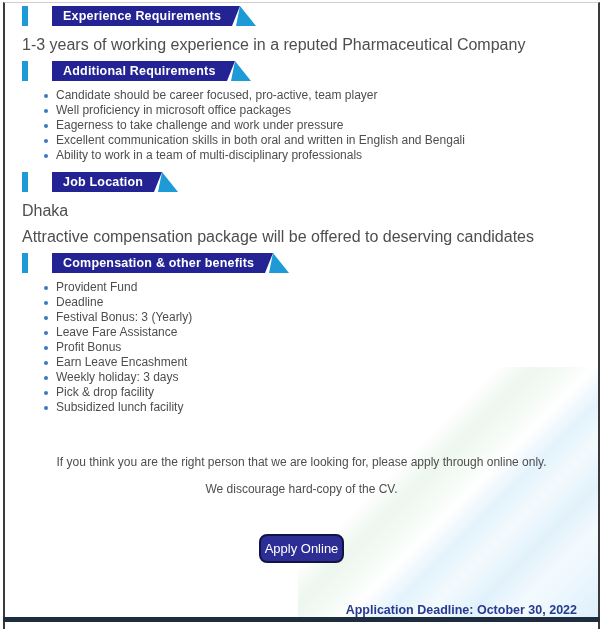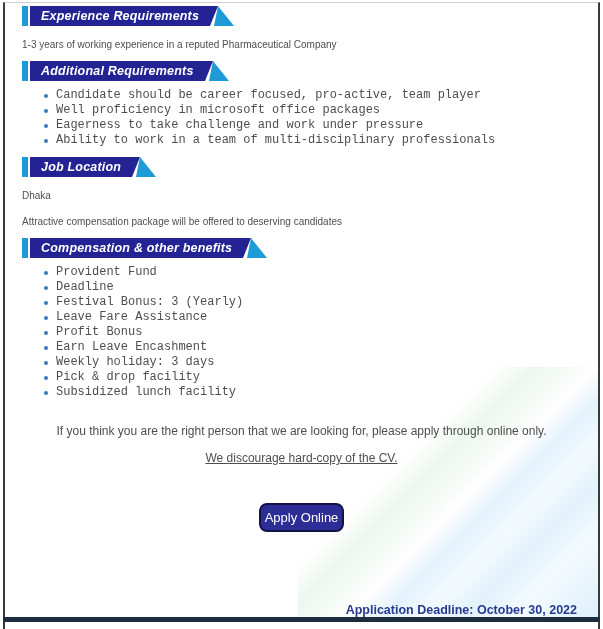--- a/index.html
+++ b/index.html
@@ -50,54 +50,55 @@
   .content{
     position:relative;z-index:1;
     padding:6px 22px 0 22px;
   }
 
   
   .ribbon{display:flex;align-items:stretch;height:20px;}
   .ribbon-bar{width:6px;background:var(--ribbon-blue);margin-right:2px;}
   .ribbon-body{
     background:var(--ribbon-navy);
-    color:#ffffff;font-weight:700;font-style:italic;
+    color:#ffffff;font-weight:700;
     font-size:12.5px;line-height:20px;
     padding:0 9px 0 11px;letter-spacing:0.2px;
     white-space:nowrap;
+    margin-left:22px;
   }
   .ribbon-tail{width:26px;height:20px;display:block;}
   .ribbon-tail svg{display:block;width:26px;height:20px;}
 
   .section-text{
     margin:11px 0 9px 0;
-    color:var(--text);font-size:10px;line-height:15px;
+    color:var(--text);font-size:16px;line-height:15px;
   }
 
   ul.bullets{
     list-style:none;
-    margin:7px 0 9px 22px;padding:0;font-family:Liberation Mono, monospace;
+    margin:7px 0 9px 22px;padding:0;
   }
   ul.bullets li{
     position:relative;
     padding-left:12px;
     color:var(--text);font-size:12px;line-height:15px;
   }
   ul.bullets li::before{
     content:"";position:absolute;left:0;top:6px;
     width:4px;height:4px;border-radius:50%;
     background:var(--bullet);
   }
 
   .note{
     margin:0;text-align:center;
     color:var(--text);font-size:12px;line-height:15px;
   }
-  .note-1{margin-top:24px;}
-  .note-2{margin-top:12px;text-decoration:underline;}
+  .note-1{margin-top:40px;}
+  .note-2{margin-top:12px;}
 
   .btn-row{text-align:center;margin-top:37px;}
   .apply-btn{
     background:var(--button-bg);
     color:#ffffff;
     border:2px solid #131347;
     border-radius:8px;
     font-family:"Liberation Sans","DejaVu Sans",sans-serif;
     font-size:13px;
     padding:5px 4px;
@@ -143,20 +144,21 @@
         <svg viewBox="0 0 26 20" preserveAspectRatio="none">
           <polygon points="0,0 10,0 2,20 0,20" style="fill:var(--ribbon-navy)"></polygon>
           <polygon points="10,0 26,20 6,20" style="fill:var(--ribbon-blue)"></polygon>
         </svg>
       </span>
     </div>
     <ul class="bullets">
       <li>Candidate should be career focused, pro-active, team player</li>
       <li>Well proficiency in microsoft office packages</li>
       <li>Eagerness to take challenge and work under pressure</li>
+      <li>Excellent communication skills in both oral and written in English and Bengali</li>
       <li>Ability to work in a team of multi-disciplinary professionals</li>
     </ul>
 
     <div class="ribbon">
       <span class="ribbon-bar"></span>
       <span class="ribbon-body">Job Location</span>
       <span class="ribbon-tail">
         <svg viewBox="0 0 26 20" preserveAspectRatio="none">
           <polygon points="0,0 10,0 2,20 0,20" style="fill:var(--ribbon-navy)"></polygon>
           <polygon points="10,0 26,20 6,20" style="fill:var(--ribbon-blue)"></polygon>

